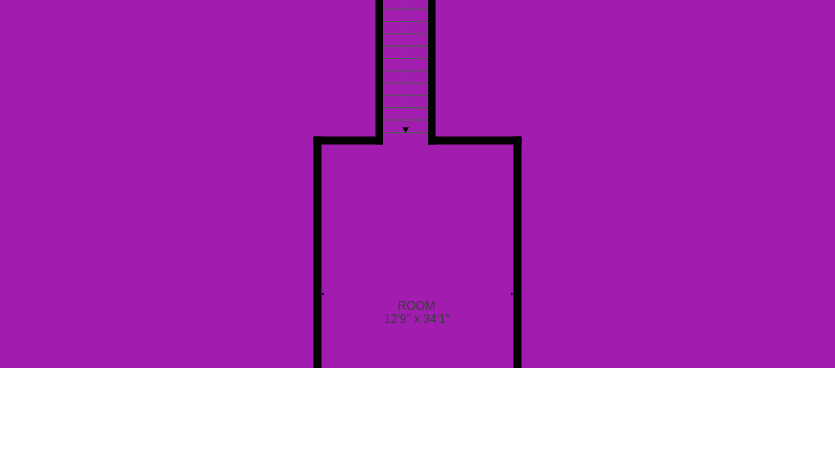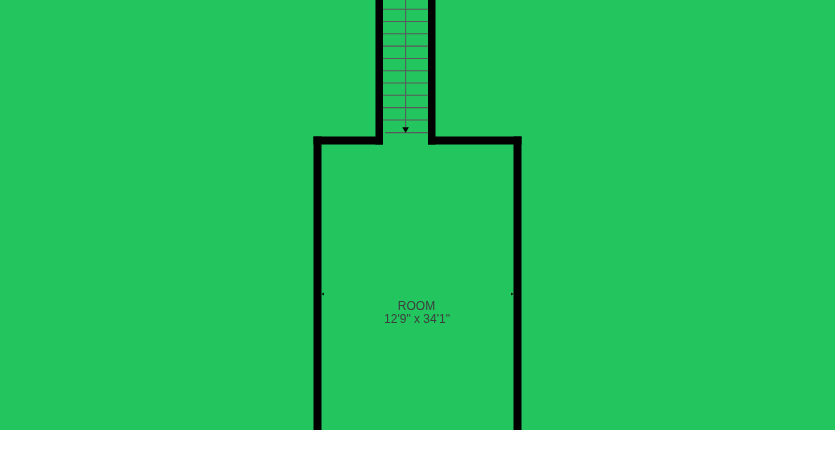--- a/index.html
+++ b/index.html
@@ -1,16 +1,16 @@
 <!DOCTYPE html>
 <html><head>
 <meta charset="utf-8">
 <style>
   html,body{margin:0;padding:0;background:#ffffff;}
-  .plan{position:relative;width:835px;height:430px;background:#22c55e;overflow:hidden;
+  .plan{position:relative;width:835px;height:368px;background:#a21caf;overflow:hidden;
         font-family:"Liberation Sans", sans-serif;}
   svg{position:absolute;left:0;top:0;}
 </style>
 </head>
 <body>
 
 <div class="plan">
 <svg width="835" height="467" viewBox="0 0 835 467">
 
   <g>

